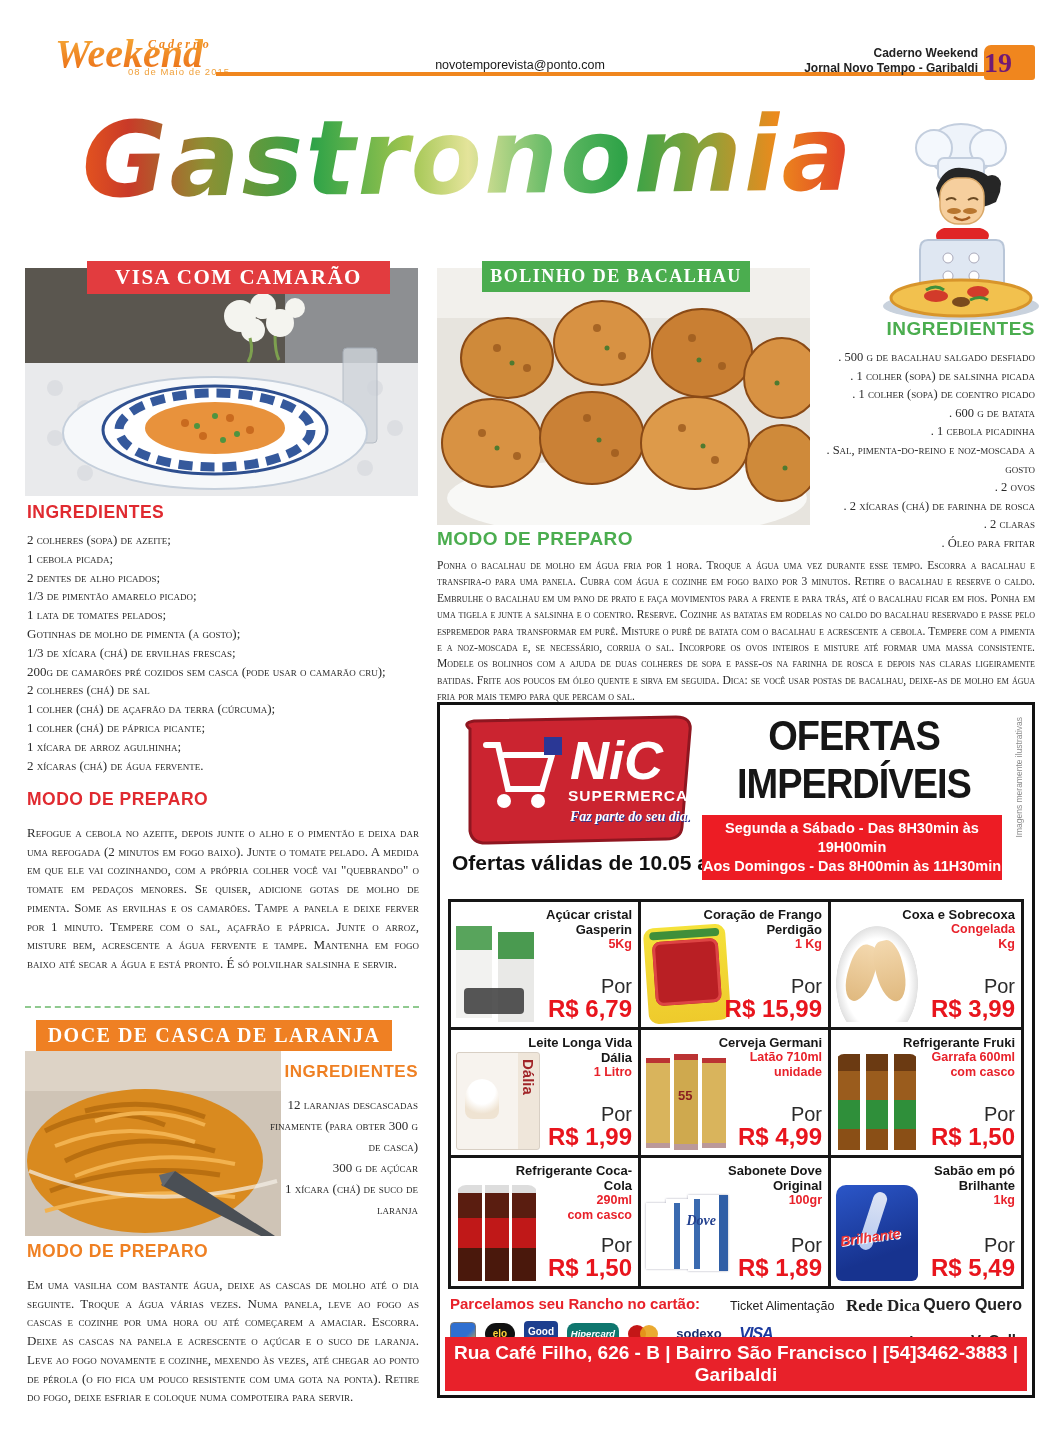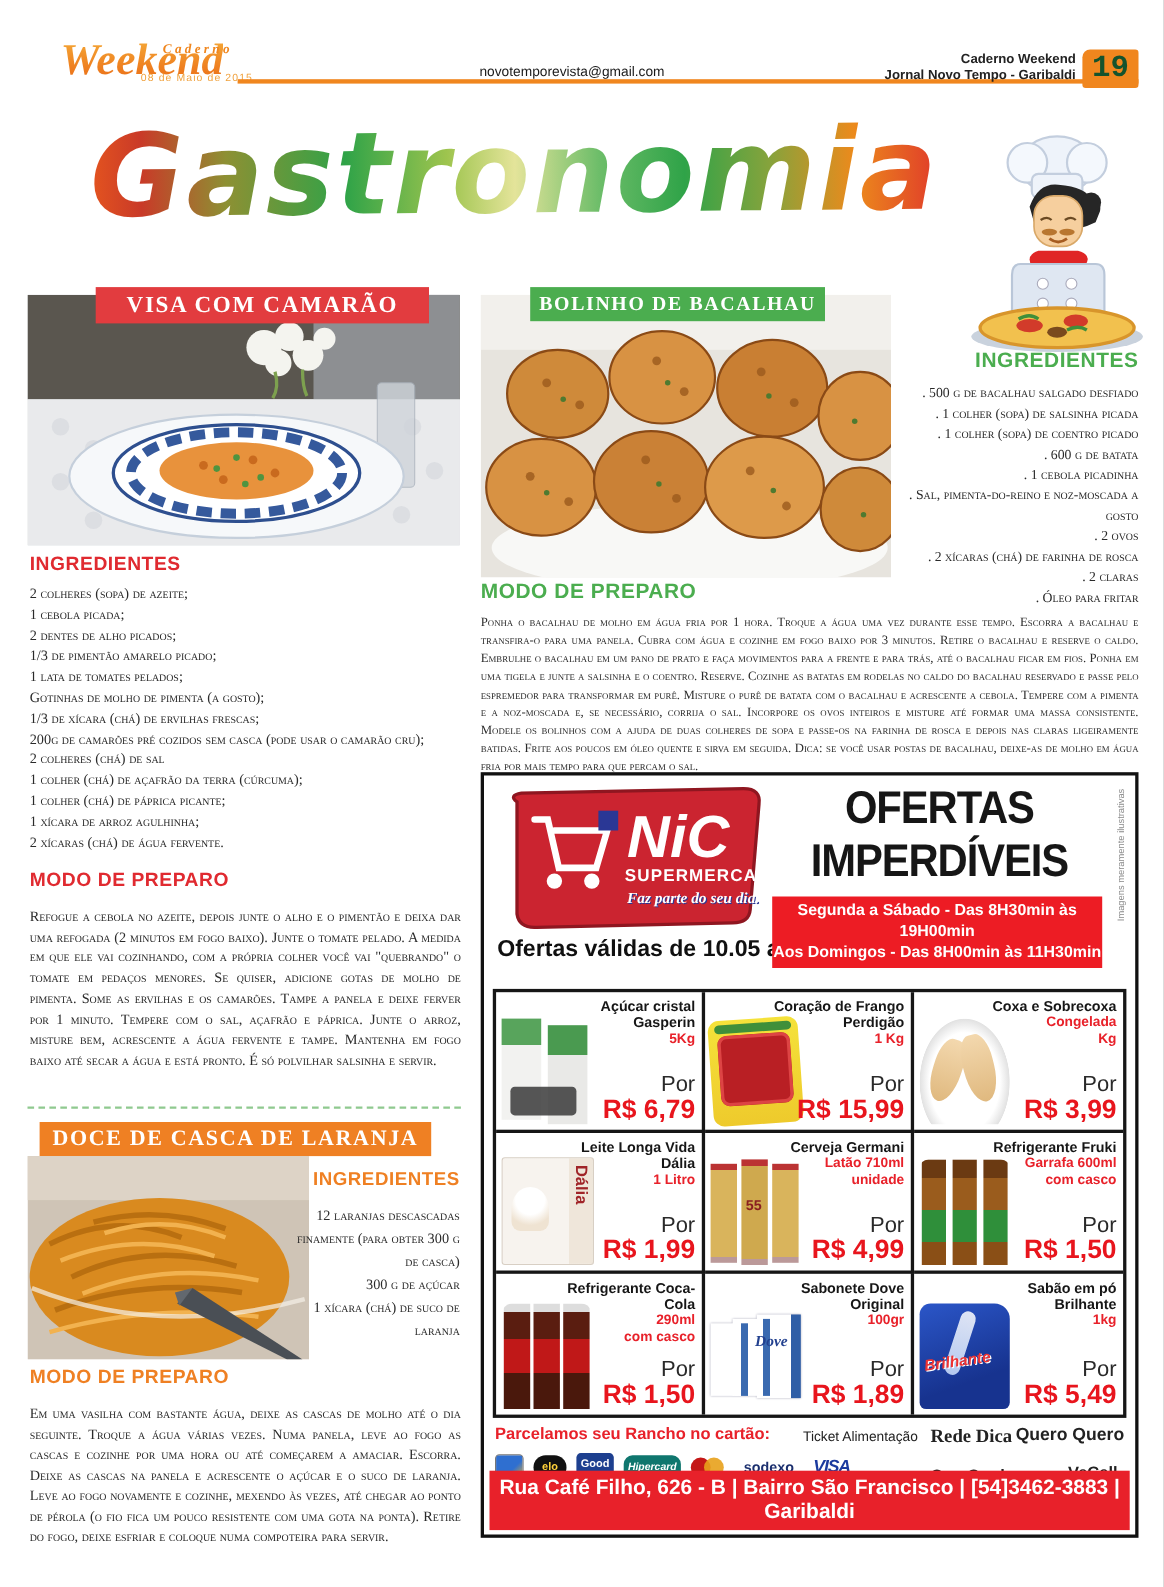--- a/index.html
+++ b/index.html
@@ -13,22 +13,22 @@
     font-style:italic;font-weight:bold;font-size:40px;
     background:linear-gradient(180deg,#f6b23c,#ee7d1f 70%,#e86a16);
     -webkit-background-clip:text;background-clip:text;color:transparent;text-align:center;}
   .logo-date{position:absolute;left:128px;top:66px;font-size:9.5px;color:#f0a13c;letter-spacing:1px;}
   .header-rule{position:absolute;left:216px;top:72px;width:819px;height:4px;background:#f0861e;}
   .header-email{position:absolute;left:360px;top:58px;width:320px;text-align:center;
     font-size:12.5px;color:#1a1a1a;}
   .header-right{position:absolute;left:700px;top:46px;width:278px;text-align:right;
     font-size:12px;font-weight:bold;color:#222;line-height:15px;}
   .page-num{position:absolute;left:984px;top:45px;width:51px;height:35px;background:#f0861e;
-    border-radius:7px 3px 3px 3px;color:#14532d;font-weight:bold;font-size:28px;line-height:35px;
-    text-align:center;font-family:Liberation Mono, monospace;}
+    border-radius:7px 3px 3px 3px;color:#701a75;font-weight:bold;font-size:28px;line-height:35px;
+    font-family:Liberation Serif, serif;}
 
   
   .gastro{position:absolute;left:82px;top:96px;font-family:"DejaVu Sans",sans-serif;
     font-style:italic;font-weight:bold;font-size:104px;letter-spacing:2px;transform:rotate(-0.5deg);
     background:linear-gradient(90deg,#e4541f 0%,#c93a28 6%,#8d9033 16%,#2fa348 30%,#9ec44e 42%,
       #e4e49a 50%,#6cbd69 60%,#2fa348 70%,#86a33c 80%,#ec8a1c 90%,#e03a2a 100%);
     -webkit-background-clip:text;background-clip:text;color:transparent;}
 
   
   .bar{position:absolute;color:#fff;text-align:center;font-family:"Liberation Serif",serif;
@@ -163,21 +163,21 @@
 </style>
 </head>
 <body>
 
 <div class="page">
 
   <div class="logo-weekend">Weekend</div>
   <div class="logo-caderno">Caderno</div>
   <div class="logo-date">08 de Maio de 2015</div>
   <div class="header-rule"></div>
-  <div class="header-email">novotemporevista@gmail.com</div>
+  <div class="header-email">novotemporevista@ponto.com</div>
   <div class="header-right">
     <div>Caderno Weekend</div>
     <div>Jornal Novo Tempo - Garibaldi</div>
   </div>
   <div class="page-num">19</div>
 
   <div class="gastro">Gastronomia</div>
 
   <svg class="chef" viewBox="0 0 184 238">
     <ellipse cx="95" cy="50" rx="34" ry="26" fill="#eef3fa" stroke="#c3cede" stroke-width="2"></ellipse>

